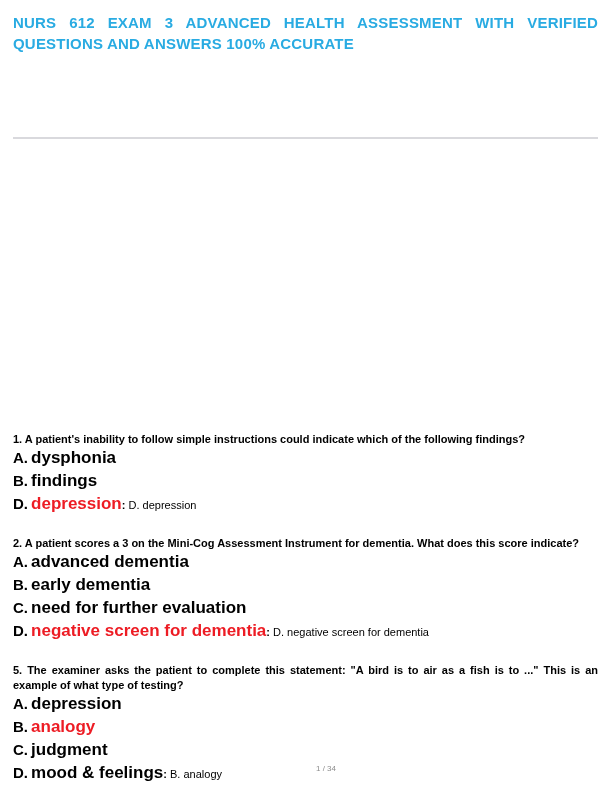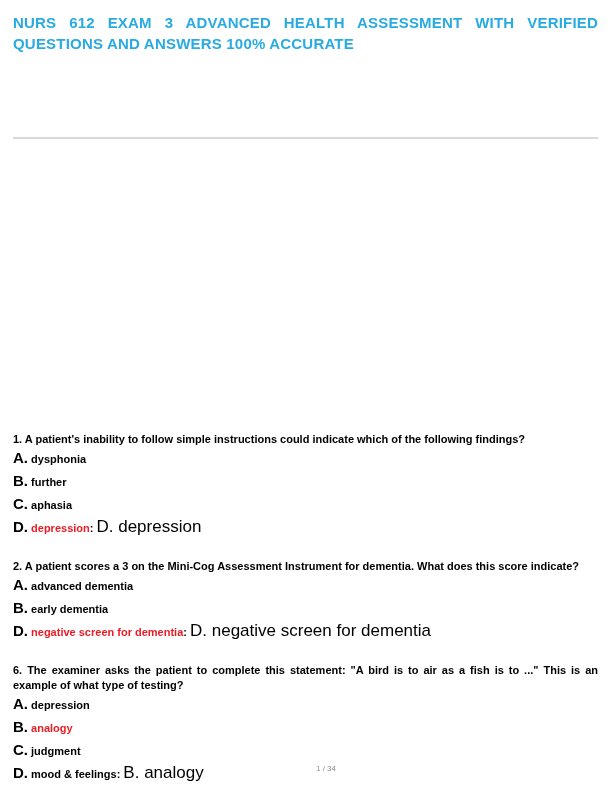--- a/index.html
+++ b/index.html
@@ -58,35 +58,35 @@
     line-height: 21px;
     font-size: 11px;
     white-space: nowrap;
   }
   .letter {
     font-size: 15px;
     font-weight: bold;
     color: var(--color-body, #000);
   }
   .opt-text {
-    font-size: 11px;
+    font-size: 17px;
     font-weight: bold;
     color: var(--color-body, #000);
   }
   .opt-text[data-hl="true"] {
     color: var(--color-highlight, #ED1C24);
     text-align: center;
   }
   .colon {
     font-size: 11px;
     font-weight: bold;
     color: var(--color-body, #000);
   }
   .answer {
-    font-size: 17px;
+    font-size: 11px;
     font-weight: normal;
     color: var(--color-body, #000);
     text-align: right;
   }
   .footer {
     position: absolute;
     top: 764px;
     left: 16px;
     right: 0;
     text-align: center;
@@ -111,26 +111,21 @@
 
     <div class="question">
       <div class="q-text">1. A patient's inability to follow simple instructions could indicate which of the following findings?</div>
       <div class="option">
         <span class="letter">A.</span>
         <span class="opt-text" data-hl="false">dysphonia</span><span class="colon"></span>
         <span class="answer"></span>
       </div>
       <div class="option">
         <span class="letter">B.</span>
-        <span class="opt-text" data-hl="false">further</span><span class="colon"></span>
-        <span class="answer"></span>
-      </div>
-      <div class="option">
-        <span class="letter">C.</span>
-        <span class="opt-text" data-hl="false">aphasia</span><span class="colon"></span>
+        <span class="opt-text" data-hl="false">findings</span><span class="colon"></span>
         <span class="answer"></span>
       </div>
       <div class="option">
         <span class="letter">D.</span>
         <span class="opt-text" data-hl="true">depression</span><span class="colon">:</span>
         <span class="answer">D. depression</span>
       </div>
     </div>
 
     <div class="question">
@@ -139,28 +134,33 @@
         <span class="letter">A.</span>
         <span class="opt-text" data-hl="false">advanced dementia</span><span class="colon"></span>
         <span class="answer"></span>
       </div>
       <div class="option">
         <span class="letter">B.</span>
         <span class="opt-text" data-hl="false">early dementia</span><span class="colon"></span>
         <span class="answer"></span>
       </div>
       <div class="option">
+        <span class="letter">C.</span>
+        <span class="opt-text" data-hl="false">need for further evaluation</span><span class="colon"></span>
+        <span class="answer"></span>
+      </div>
+      <div class="option">
         <span class="letter">D.</span>
         <span class="opt-text" data-hl="true">negative screen for dementia</span><span class="colon">:</span>
         <span class="answer">D. negative screen for dementia</span>
       </div>
     </div>
 
     <div class="question">
-      <div class="q-text">6. The examiner asks the patient to complete this statement: "A bird is to air as a fish is to ..." This is an example of what type of testing?</div>
+      <div class="q-text">5. The examiner asks the patient to complete this statement: "A bird is to air as a fish is to ..." This is an example of what type of testing?</div>
       <div class="option">
         <span class="letter">A.</span>
         <span class="opt-text" data-hl="false">depression</span><span class="colon"></span>
         <span class="answer"></span>
       </div>
       <div class="option">
         <span class="letter">B.</span>
         <span class="opt-text" data-hl="true">analogy</span><span class="colon"></span>
         <span class="answer"></span>
       </div>

